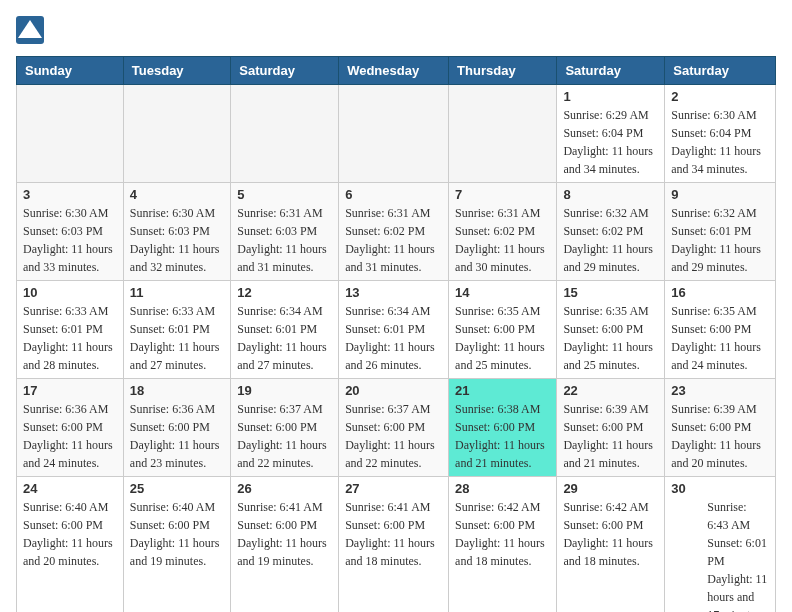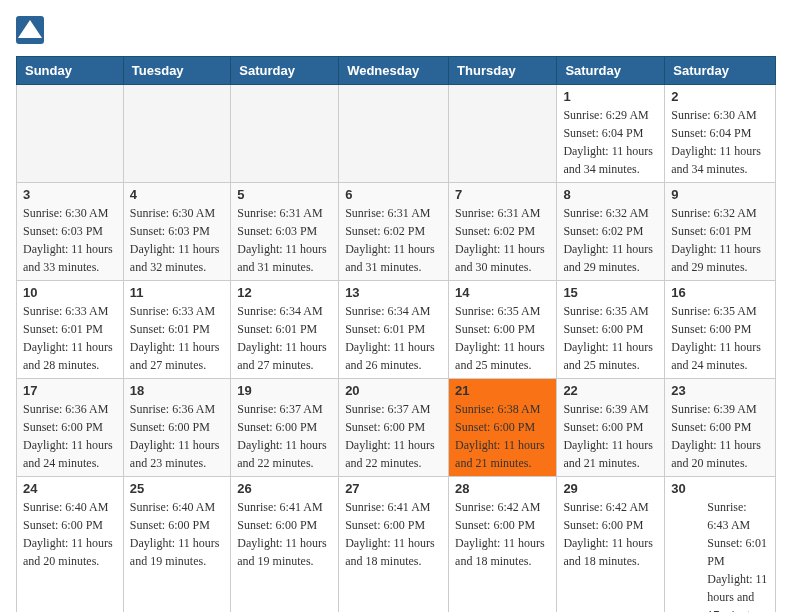--- a/index.html
+++ b/index.html
@@ -247,21 +247,21 @@
           <div class="day-info" style="white-space: pre-line;">Sunrise: 6:37 AM
 Sunset: 6:00 PM
 Daylight: 11 hours and 22 minutes.</div>
         </td>
         <td style="background: rgb(249, 249, 249); margin-top: 30px;">
           <div class="day-num">20</div>
           <div class="day-info" style="white-space: pre-line;">Sunrise: 6:37 AM
 Sunset: 6:00 PM
 Daylight: 11 hours and 22 minutes.</div>
         </td>
-        <td style="background: #f97316;">
+        <td style="background: #5eead4;">
           <div class="day-num">21</div>
           <div class="day-info" style="white-space: pre-line;">Sunrise: 6:38 AM
 Sunset: 6:00 PM
 Daylight: 11 hours and 21 minutes.</div>
         </td>
         <td style="background: rgb(249, 249, 249); margin-left: 28px;">
           <div class="day-num">22</div>
           <div class="day-info" style="white-space: pre-line;">Sunrise: 6:39 AM
 Sunset: 6:00 PM
 Daylight: 11 hours and 21 minutes.</div>

